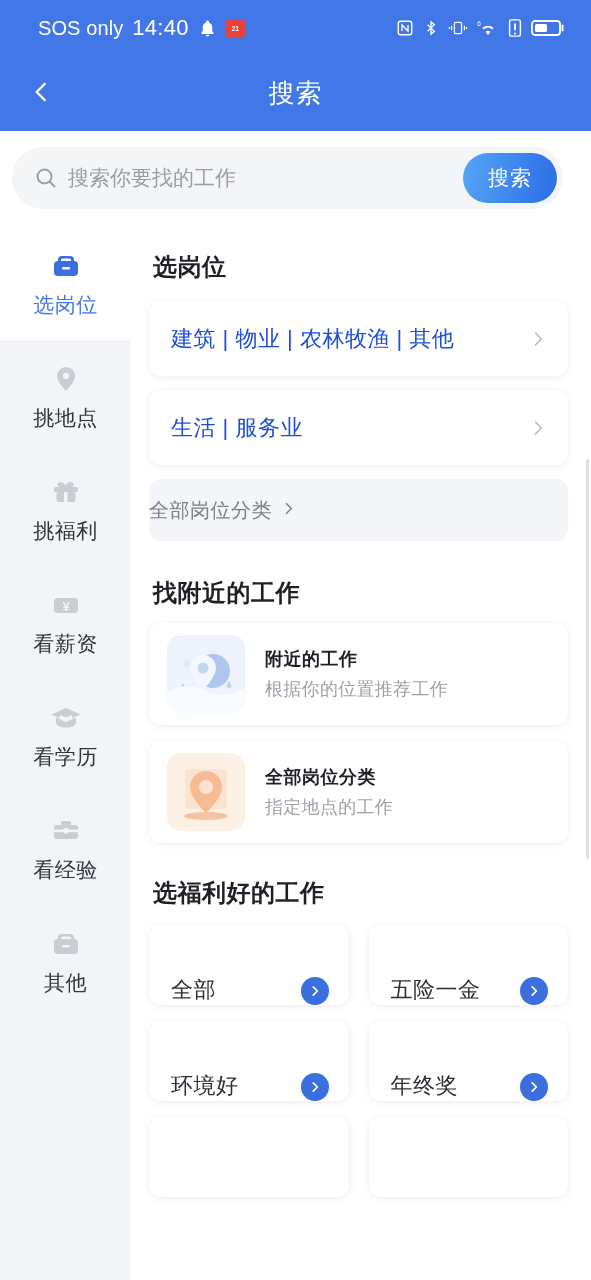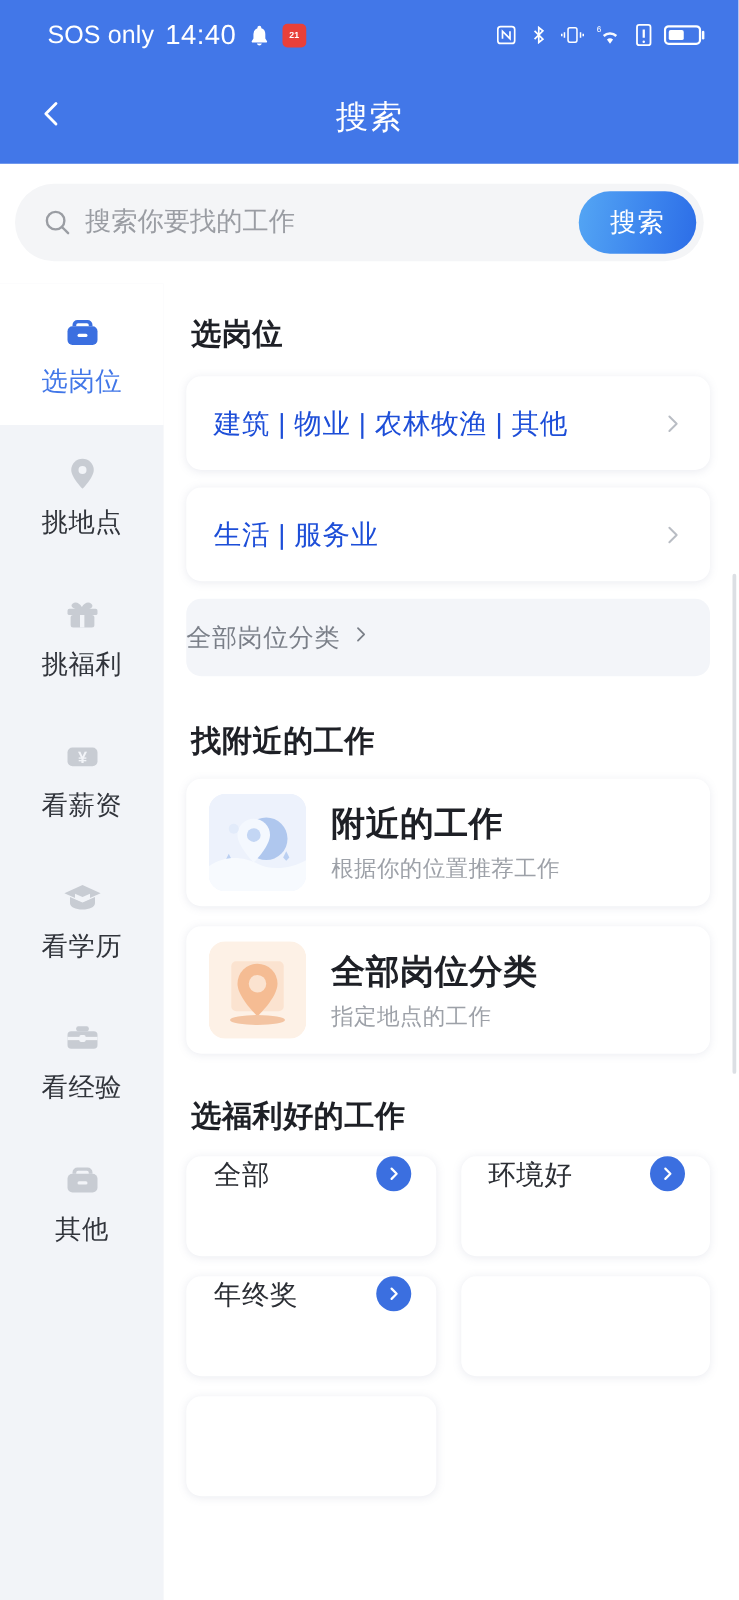--- a/index.html
+++ b/index.html
@@ -120,28 +120,28 @@
     background:#fff; border-radius:12px; height:102px;
     box-shadow:0 1px 7px rgba(120,130,160,.15);
     display:flex; align-items:center; padding:0 18px;
     margin-bottom:16px; cursor:pointer;
   }
   .near-thumb{
     width:78px;height:78px;border-radius:13px;flex:0 0 auto;margin-right:20px;
     position:relative;overflow:hidden;
   }
   .near-txt{ display:flex; flex-direction:column; gap:6px; }
-  .near-t{ font-size:27px; font-weight:700; color:#1E2026; letter-spacing:.5px; }
+  .near-t{ font-size:18px; font-weight:700; color:#1E2026; letter-spacing:.5px; }
   .near-s{ font-size:18px; color:#9DA1A8; letter-spacing:.3px; }
 
   .ben-grid{ display:grid; grid-template-columns:1fr 1fr; gap:16px 20px; }
   .ben-card{
     background:#fff; border-radius:12px; height:80px;
     box-shadow:0 1px 7px rgba(120,130,160,.15);
-    display:flex; align-items:flex-start; justify-content:space-between;
+    display:flex; align-items:flex-end; justify-content:space-between;
     padding:0 20px 0 22px; cursor:pointer;
   }
   .ben-label{ font-size:22px; color:#2B2E34; letter-spacing:.5px; }
   .ben-go{
     width:28px;height:28px;border-radius:50%;background:#3B6FE0;
     display:flex;align-items:center;justify-content:center;flex:0 0 auto;
   }
 
   .scrollbar{
     position:absolute; right:2px; top:232px; width:3px; height:400px;
@@ -388,20 +388,28 @@
       <div class="ben-grid">
         <div class="ben-card">
           <span class="ben-label">全部</span>
           <span class="ben-go">
             <svg width="14" height="14" viewBox="0 0 24 24" fill="none" stroke="#fff" stroke-width="3" stroke-linecap="round" stroke-linejoin="round">
                 <path d="m9 5 7 7-7 7"></path>
               </svg>
           </span>
         </div>
         <div class="ben-card">
+          <span class="ben-label">五险一金</span>
+          <span class="ben-go">
+            <svg width="14" height="14" viewBox="0 0 24 24" fill="none" stroke="#fff" stroke-width="3" stroke-linecap="round" stroke-linejoin="round">
+                <path d="m9 5 7 7-7 7"></path>
+              </svg>
+          </span>
+        </div>
+        <div class="ben-card">
           <span class="ben-label">环境好</span>
           <span class="ben-go">
             <svg width="14" height="14" viewBox="0 0 24 24" fill="none" stroke="#fff" stroke-width="3" stroke-linecap="round" stroke-linejoin="round">
                 <path d="m9 5 7 7-7 7"></path>
               </svg>
           </span>
         </div>
         <div class="ben-card">
           <span class="ben-label">年终奖</span>
           <span class="ben-go">

